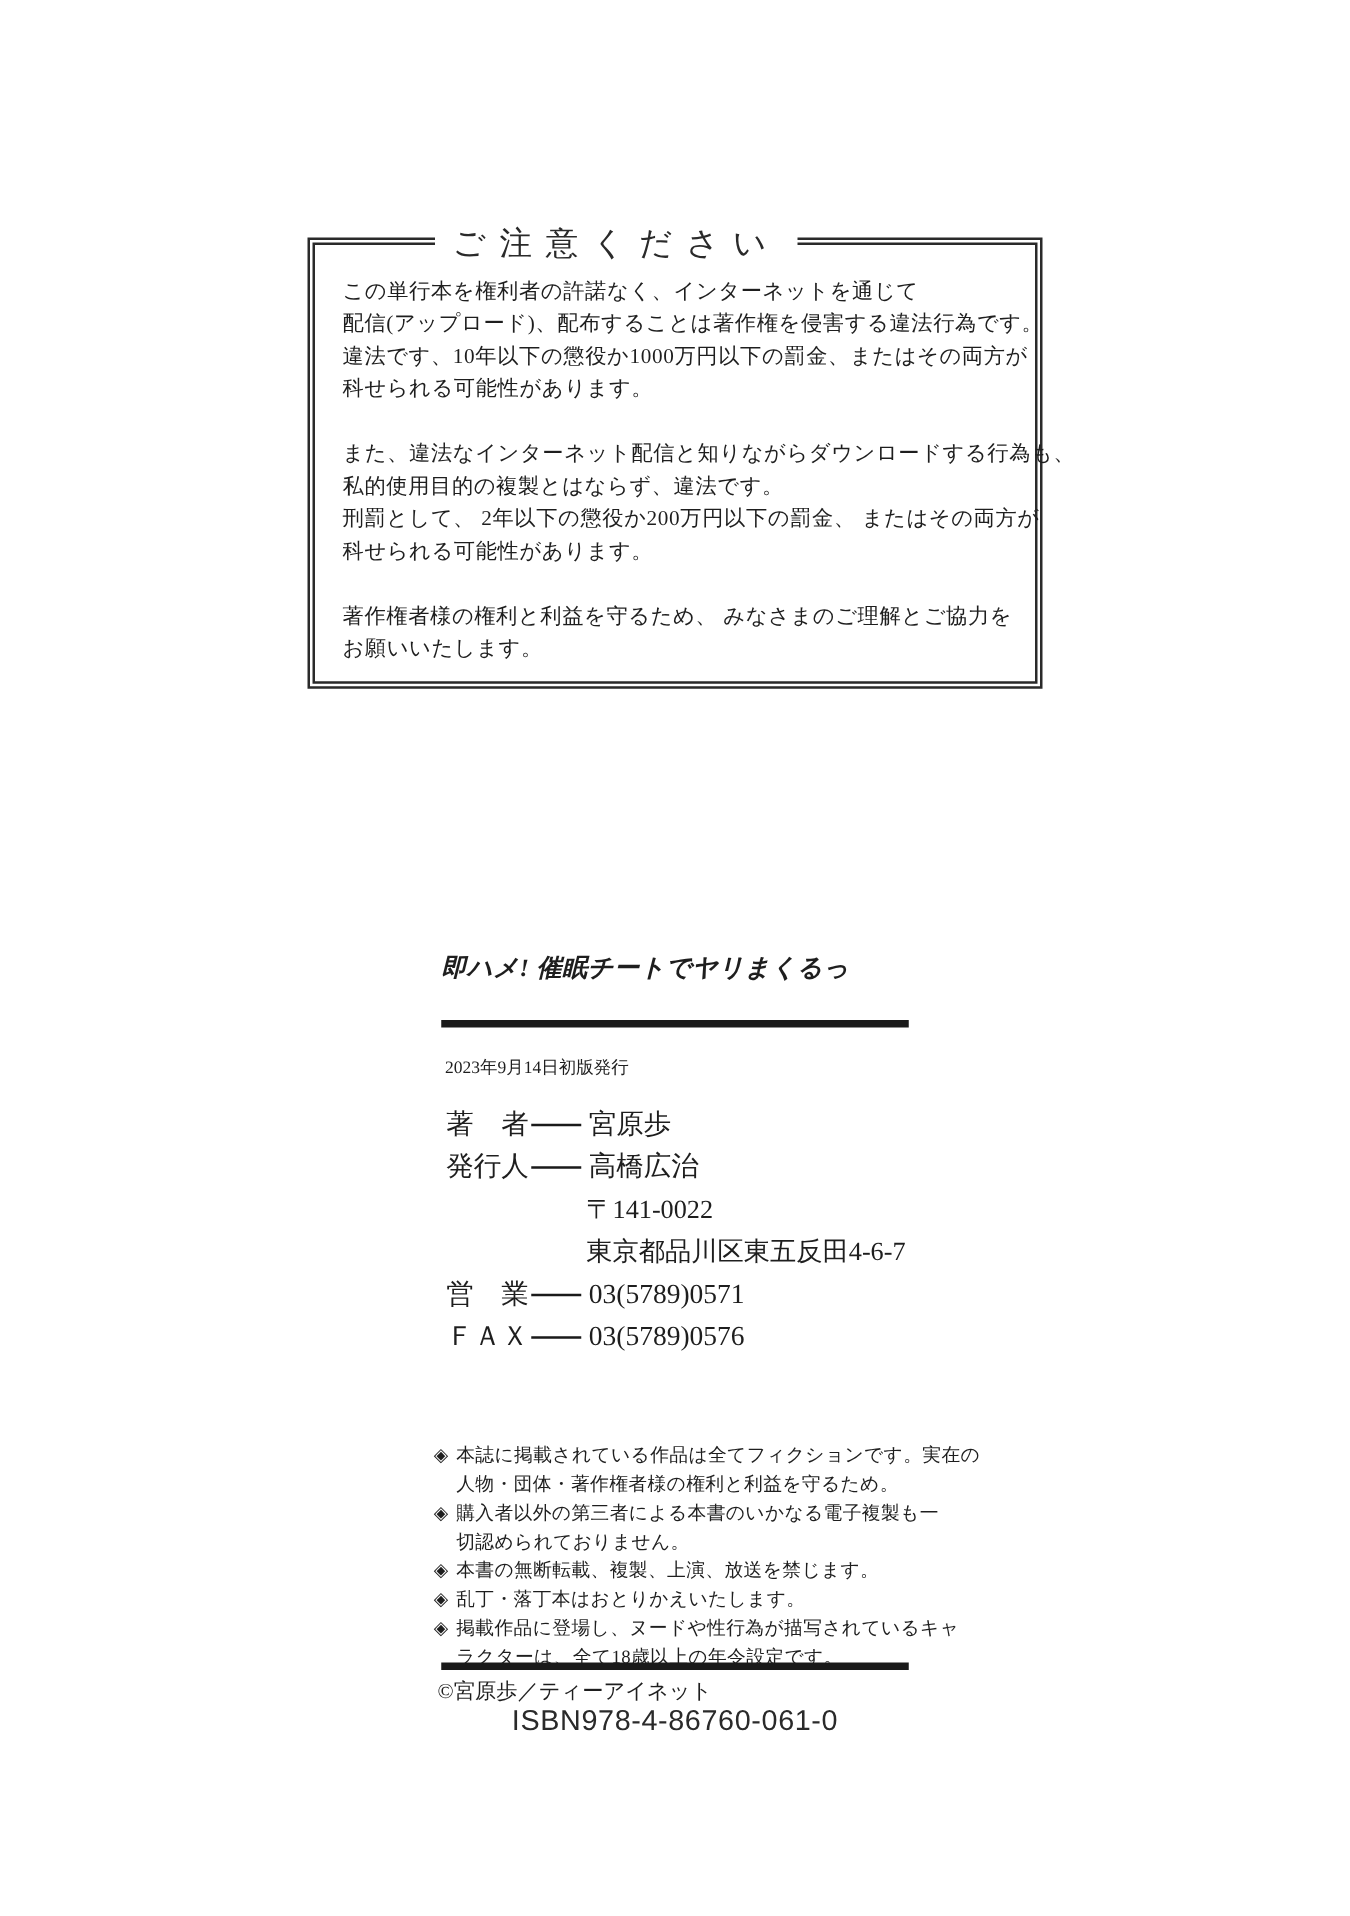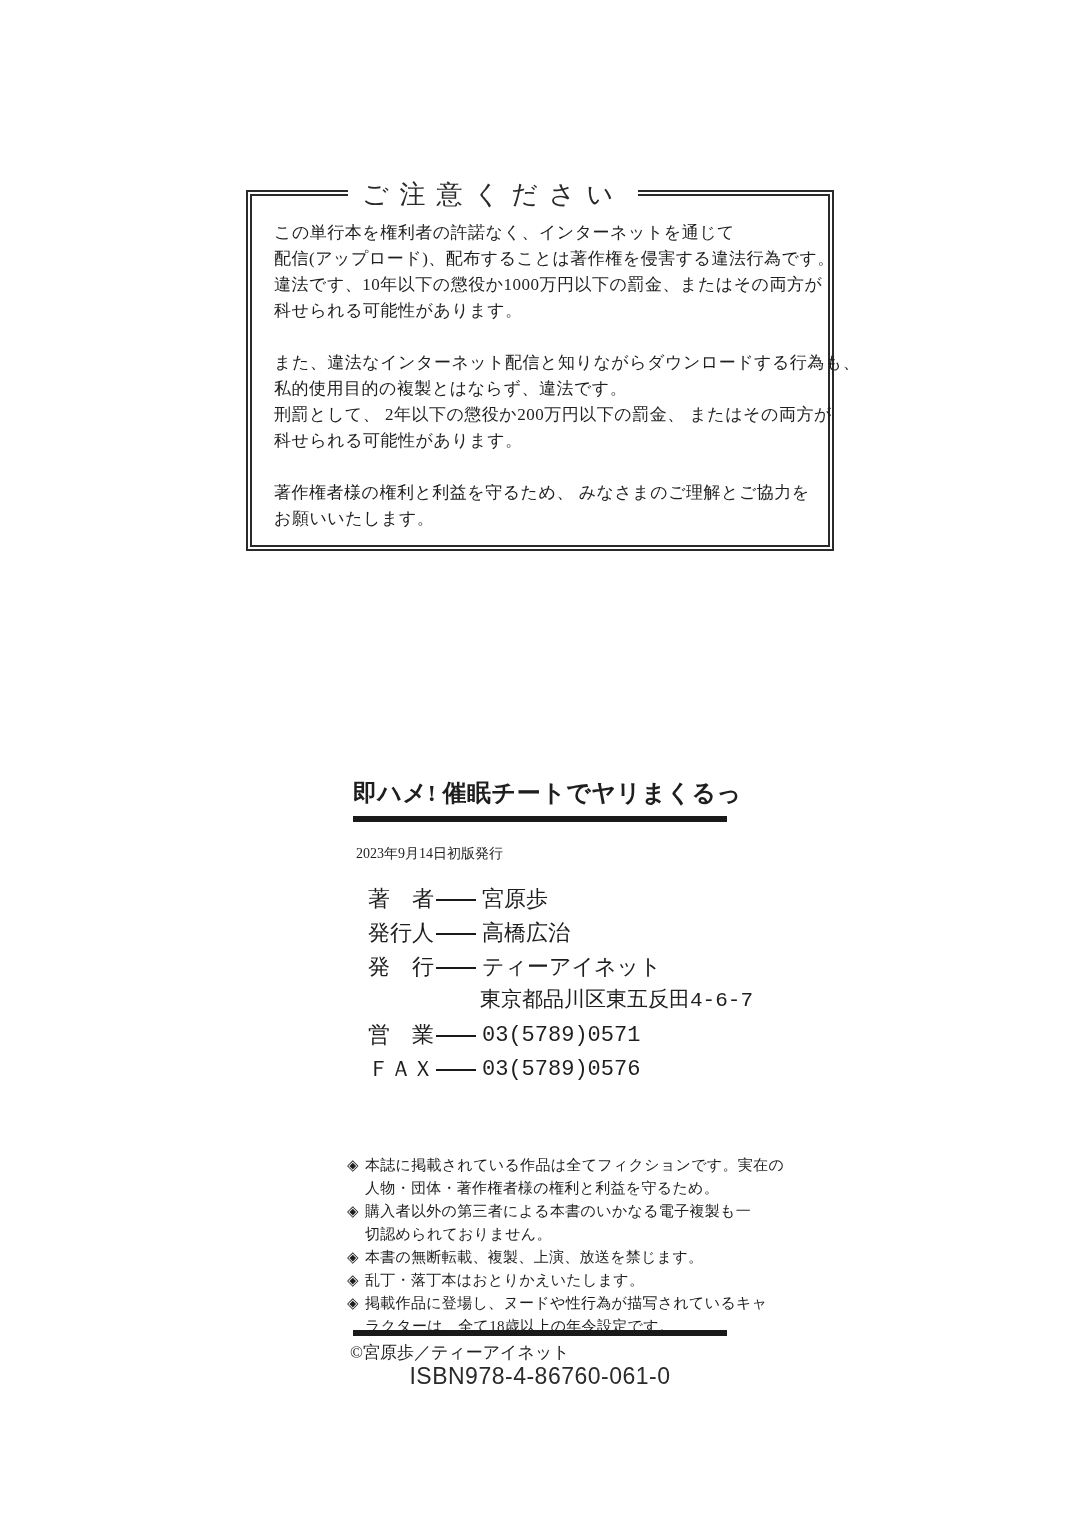--- a/index.html
+++ b/index.html
@@ -48,48 +48,48 @@
 
   
   .colophon {
     position: absolute;
     left: 353px;
     top: 760px;
     width: 480px;
   }
   .book-title {
     position: absolute;
-    top: 17px;
+    top: 1px;
     left: 0;
-    font-size: 24px;
+    font-size: 20px;
     font-weight: bold;
     white-space: nowrap;
     letter-spacing: 0.5px;
+    font-style: italic;
   }
   .rule {
     position: absolute;
     left: 0;
     width: 374px;
     height: 6px;
     background: #1a1a1a;
   }
   .rule-top { top: 56px; }
   .rule-bottom { top: 570px; }
   .edition-date {
     position: absolute;
     top: 85px;
     left: 3px;
     font-size: 14px;
     white-space: nowrap;
   }
   .pub-rows {
     position: absolute;
     top: 122px;
-    left: 15px;
-    font-family: Liberation Mono, monospace;
+    left: 4px;
   }
   .pub-row {
     display: flex;
     align-items: center;
     height: 34px;
     font-size: 22px;
     white-space: nowrap;
   }
   .row-label {
     display: inline-block;
@@ -177,26 +177,22 @@
       <div class="pub-row">
         <span class="row-label">著者</span>
         <span class="row-dash"></span>
         <span class="row-value">宮原歩</span>
       </div>
       <div class="pub-row">
         <span class="row-label">発行人</span>
         <span class="row-dash"></span>
         <span class="row-value">高橋広治</span>
       </div>
-      <div class="pub-row">
-        <span class="row-label">発行</span>
-        <span class="row-dash"></span>
-        <span class="row-value">ティーアイネット</span>
-      </div>
-
+
+      <div class="addr-line">〒141-0022</div>
       <div class="addr-line">東京都品川区東五反田4-6-7</div>
 
       <div class="pub-row">
         <span class="row-label">営業</span>
         <span class="row-dash"></span>
         <span class="row-value">03(5789)0571</span>
       </div>
       <div class="pub-row">
         <span class="row-label">ＦＡＸ</span>
         <span class="row-dash"></span>

